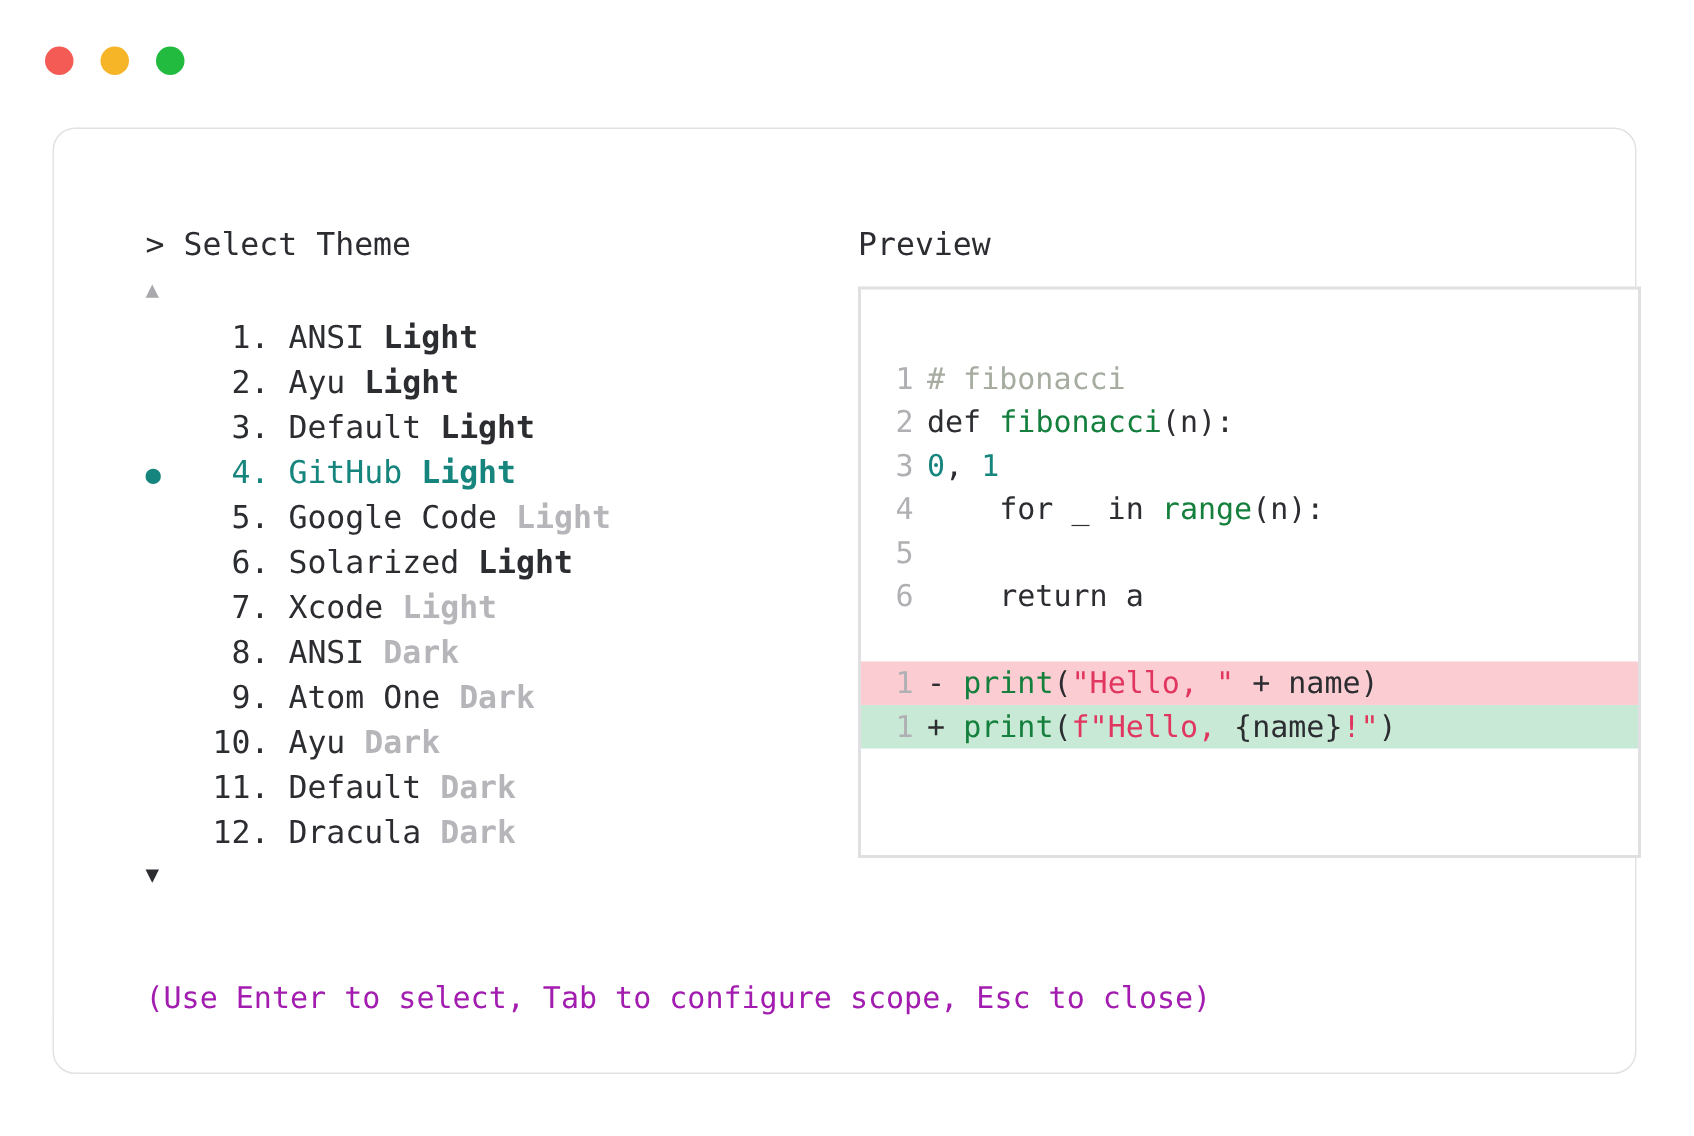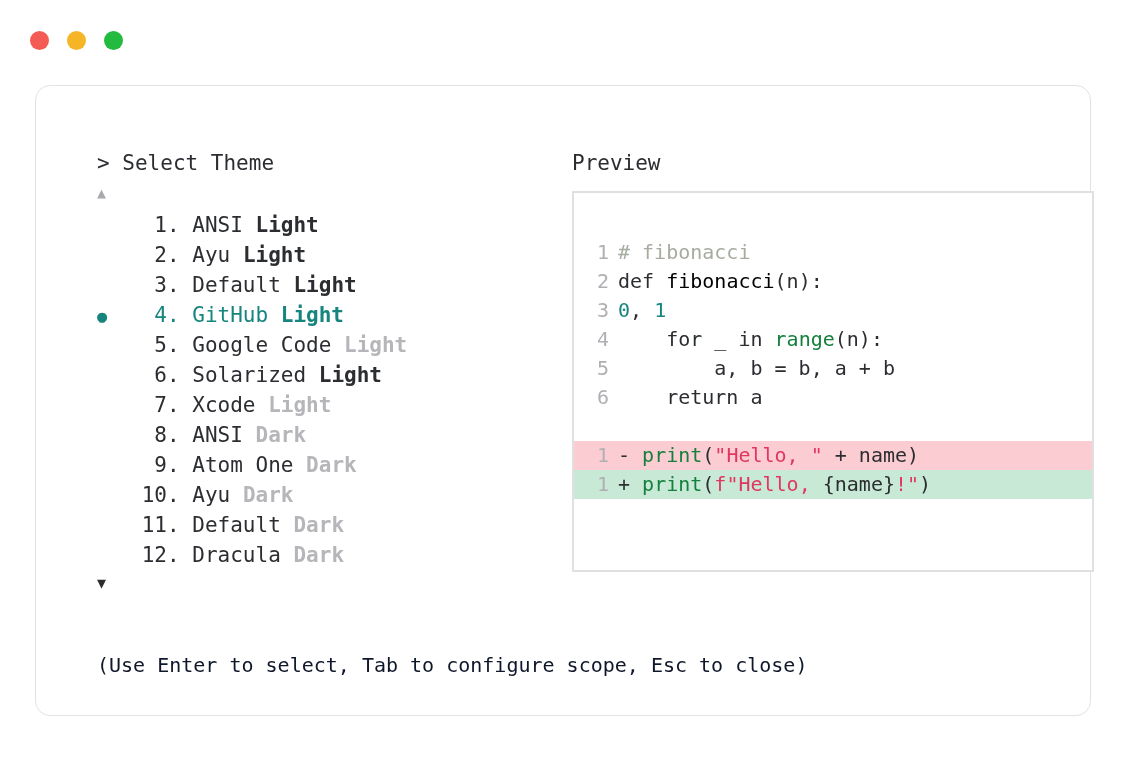--- a/index.html
+++ b/index.html
@@ -201,34 +201,34 @@
   .diff-add { background: #c8e9d6; }
   .diff-sign {
     flex: 0 0 auto;
     color: #2b2d31;
     white-space: pre;
   }
 
   
   .tok-plain    { color: #2b2d31; }
   .tok-comment  { color: #a6aca0; }
-  .tok-func     { color: #000000; }
+  .tok-func     { color: #15803d; }
   .tok-num      { color: #16857d; }
   .tok-builtin  { color: #15803d; }
   .tok-string   { color: #e0365f; }
   .tok-punct    { color: #2b2d31; }
 
   
   .hint {
     position: absolute;
     left: 33px;
     top: 527px;
     font-size: 20px;
     line-height: 28px;
-    color: #0f172a;
+    color: #a21caf;
     white-space: pre;
   }
 </style>
 </head>
 <body>
 
 <div class="window">
 
   <div class="titlebar">
     <span class="dot dot-red"></span>
@@ -267,21 +267,21 @@
         <div class="right-col">
           <div class="section-label">Preview</div>
         </div>
 
         <div class="preview-box">
           <div class="code-area" id="code-area">
               <div class="code-line"><span class="ln">1</span><span class="code-text tok-comment"># fibonacci</span></div>
               <div class="code-line"><span class="ln">2</span><span class="code-text tok-plain">def </span><span class="code-text tok-func">fibonacci</span><span class="code-text tok-punct">(n):</span></div>
               <div class="code-line"><span class="ln">3</span><span class="code-text tok-num">0</span><span class="code-text tok-plain">, </span><span class="code-text tok-num">1</span></div>
               <div class="code-line"><span class="ln">4</span><span class="code-text tok-plain">    for _ in </span><span class="code-text tok-builtin">range</span><span class="code-text tok-punct">(n):</span></div>
-              <div class="code-line"><span class="ln">5</span><span class="code-text tok-plain">        a, b = b, a + b</span></div>
+              <div class="code-line"><span class="ln">5</span></div>
               <div class="code-line"><span class="ln">6</span><span class="code-text tok-plain">    return a</span></div>
               <div class="blank-line"></div>
               <div class="code-line diff-line diff-del"><span class="ln">1</span><span class="diff-sign">- </span><span class="code-text tok-builtin">print</span><span class="code-text tok-punct">(</span><span class="code-text tok-string">"Hello, "</span><span class="code-text tok-plain"> + name</span><span class="code-text tok-punct">)</span></div>
               <div class="code-line diff-line diff-add"><span class="ln">1</span><span class="diff-sign">+ </span><span class="code-text tok-builtin">print</span><span class="code-text tok-punct">(</span><span class="code-text tok-string">f"Hello, </span><span class="code-text tok-plain">{name}</span><span class="code-text tok-string">!"</span><span class="code-text tok-punct">)</span></div>
             </div>
         </div>
 
         <div class="hint">(Use Enter to select, Tab to configure scope, Esc to close)</div>
 
       </div>

